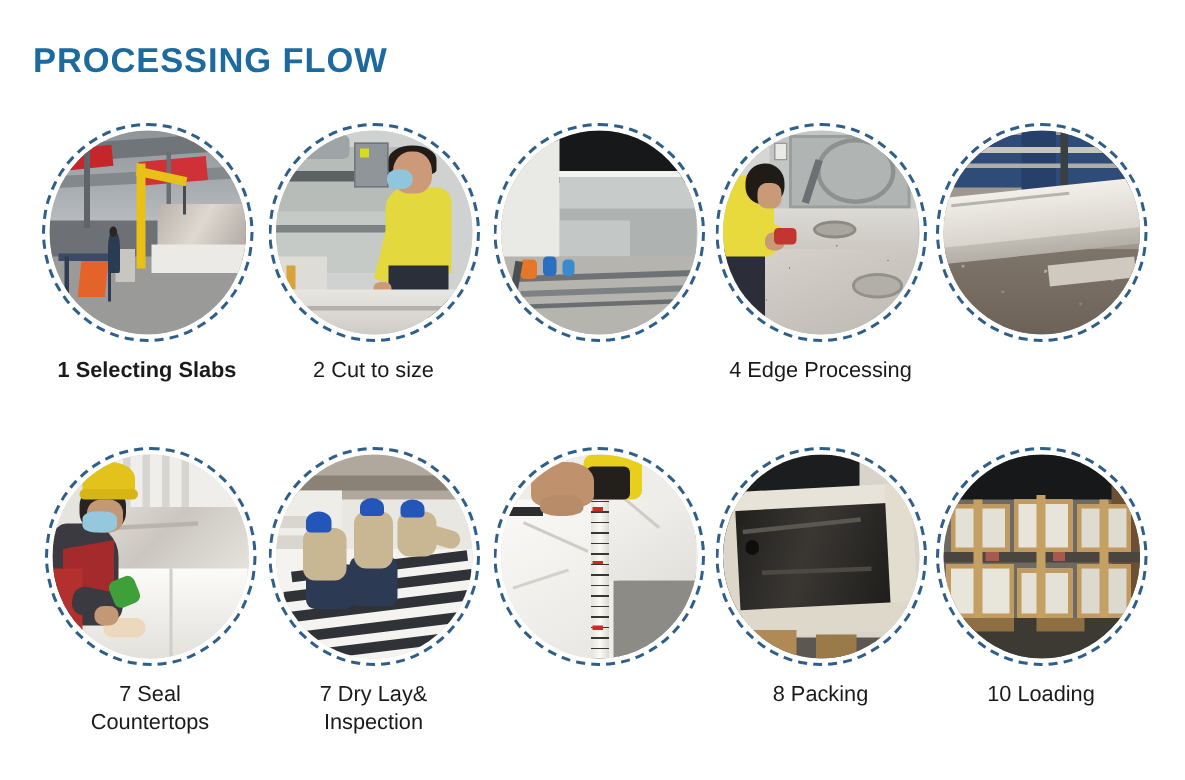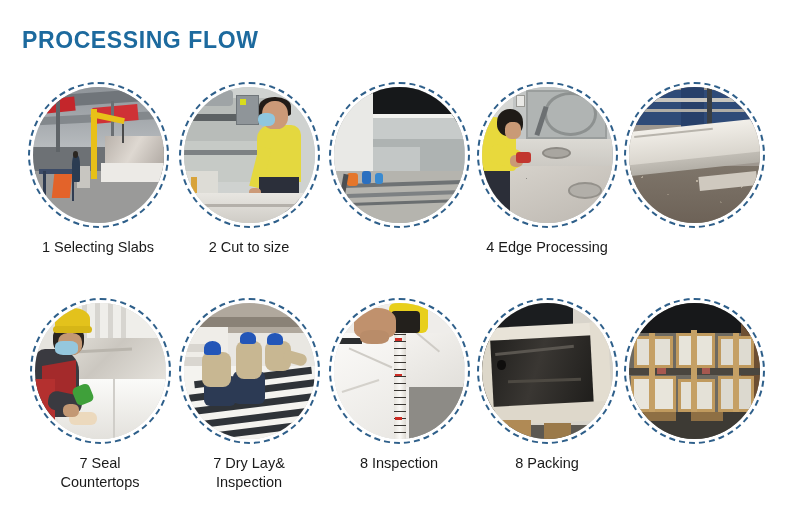--- a/index.html
+++ b/index.html
@@ -277,21 +277,21 @@
 </style>
 </head>
 <body>
 
 <div class="page">
 
   <div class="title">PROCESSING FLOW</div>
 
   <div class="row row1">
 
-    <div class="step" style="left:22px;">
+    <div class="step" style="left:22px;font-weight:bold;">
       <div class="photo">
         <div class="photo-inner">
           <div class="scene">
             <div class="lay s1-sky"></div>
               <div class="lay s1-mid"></div>
             <div class="lay s1-roofA"></div>
               <div class="lay s1-roofB"></div>
             <div class="lay s1-ban1"></div>
               <div class="lay s1-ban2"></div>
             <div class="lay s1-col1"></div>
@@ -504,21 +504,20 @@
             <div class="lay s8-red1"></div>
               <div class="lay s8-red2"></div>
               <div class="lay s8-red3"></div>
             <div class="lay s8-tapecase"></div>
               <div class="lay s8-tapecase2"></div>
             <div class="lay s8-hand"></div>
               <div class="lay s8-finger"></div>
           </div>
         </div>
       </div>
-      <div class="caption">8 Inspection</div>
     </div>
 
     <div class="step" style="left:471px;">
       <div class="photo">
         <div class="photo-inner">
           <div class="scene">
             <div class="lay s9-bg"></div>
             <div class="lay s9-dark"></div>
             <div class="lay s9-crate-top"></div>
             <div class="lay s9-slab"></div>
@@ -555,16 +554,17 @@
               <div class="lay s10-crateF"></div>
             <div class="lay s10-post1"></div>
               <div class="lay s10-post2"></div>
               <div class="lay s10-post3"></div>
             <div class="lay s10-floor"></div>
             <div class="lay s10-pal1"></div>
               <div class="lay s10-pal2"></div>
           </div>
         </div>
       </div>
+      <div class="caption">10 Loading</div>
     </div>
   </div>
 
 </div>
 
 </body></html>

